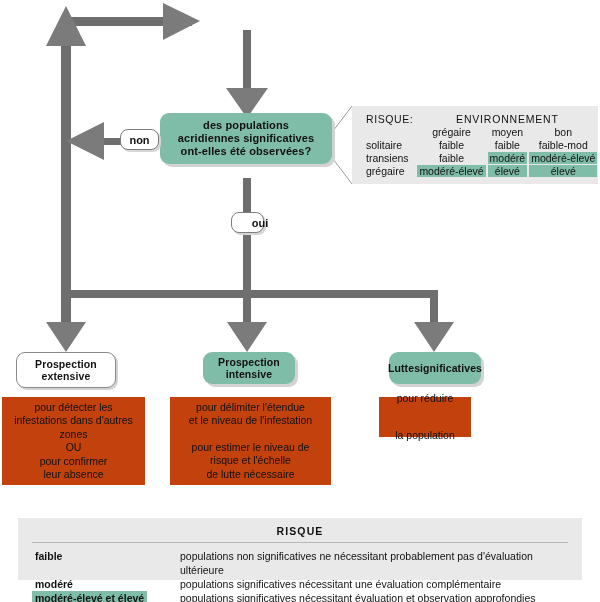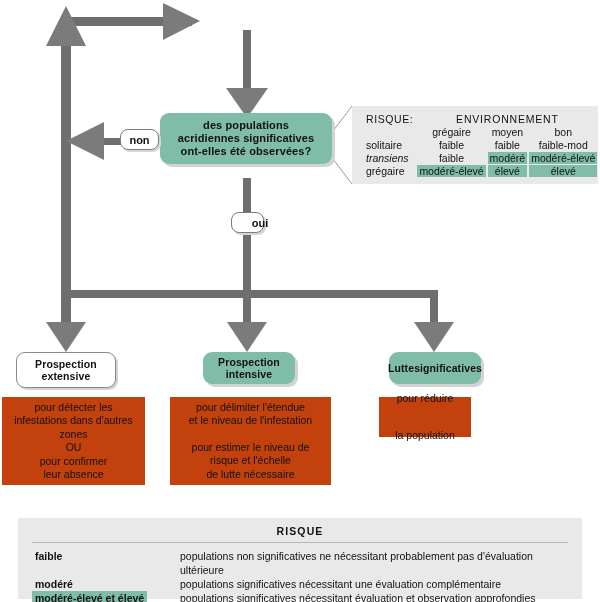--- a/index.html
+++ b/index.html
@@ -106,21 +106,21 @@
   #risk-matrix td, #risk-matrix th {
     padding: 0 2px;
     font-weight: normal;
     white-space: nowrap;
   }
   .mx-rowhdr {
     text-align: left;
     font-weight: bold;
     width: 62px;
   }
-  .mx-rowhdr.italic { font-style: italic; }
+  .mx-rowhdr.italic { }
   .mx-title {
     font-weight: bold;
     letter-spacing: .6px;
   }
   .mx-colhdr {
     text-align: center;
     font-weight: bold;
   }
   .mx-cell {
     text-align: center;
@@ -128,21 +128,21 @@
   .mx-cell.hl {
     background: #7fbda9;
   }
 
   
   #legend {
     position: absolute;
     left: 18px;
     top: 518px;
     width: 564px;
-    height: 81px;
+    height: 62px;
     background: #e9e9e9;
     box-sizing: border-box;
     padding: 7px 14px 8px 14px;
     font-size: 10.5px;
     color: #111;
   }
   #legend-title {
     text-align: center;
     font-weight: bold;
     letter-spacing: 1.1px;

